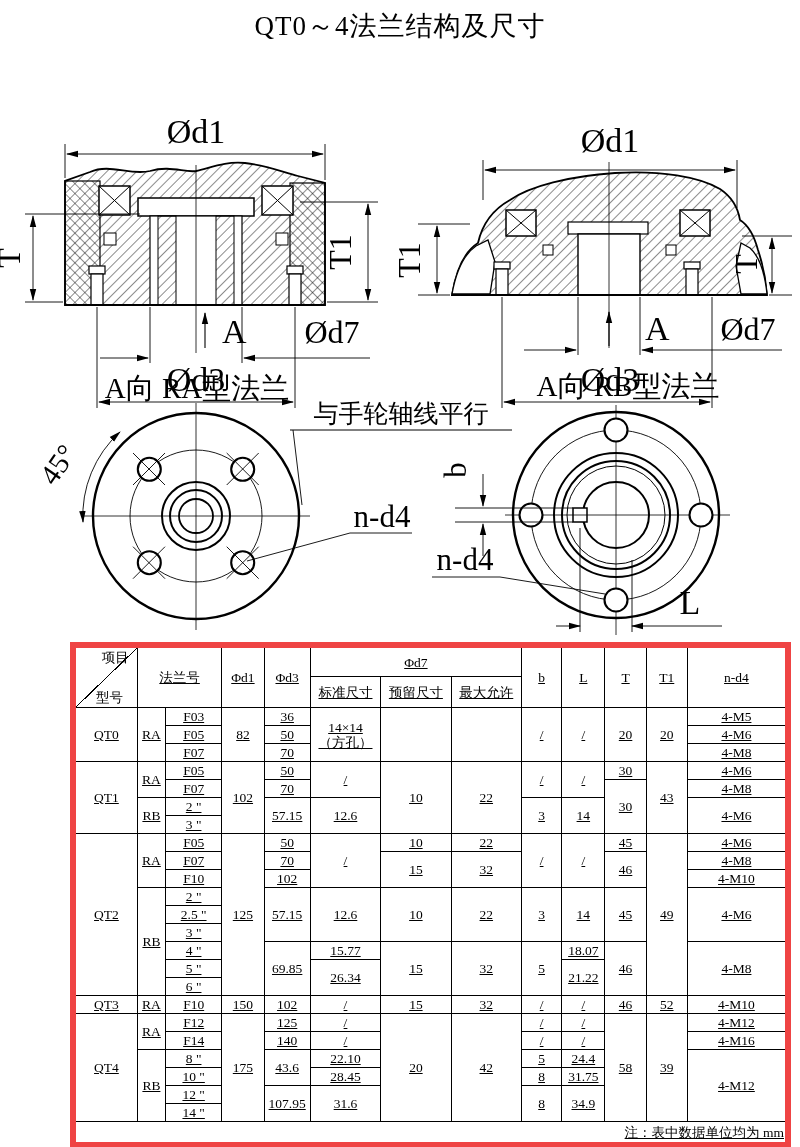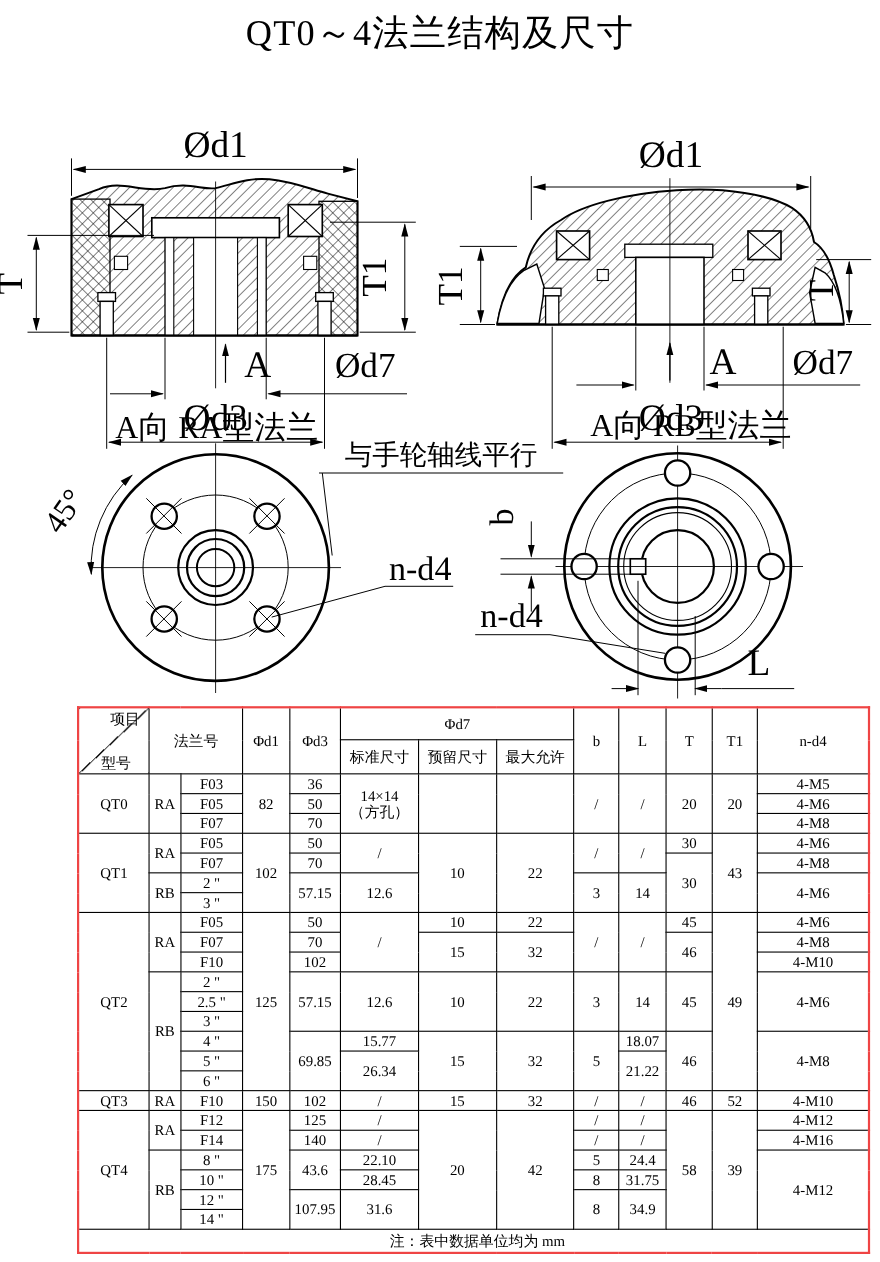--- a/index.html
+++ b/index.html
@@ -1,33 +1,33 @@
 <!DOCTYPE html>
 <html><head>
 <meta charset="utf-8">
 <style>
   html,body{margin:0;padding:0;background:#fff;}
   .page{position:relative;width:800px;height:1147px;background:#fff;overflow:hidden;
         font-family:"Liberation Serif","DejaVu Serif",serif;color:#000;}
   .title{position:absolute;top:8px;left:0;width:100%;text-align:center;
-         font-size:33px;font-weight:400;letter-spacing:1px;margin:0;}
+         font-size:27px;font-weight:400;letter-spacing:1px;margin:0;}
   svg text{font-family:"Liberation Serif","DejaVu Serif",serif;fill:#000;}
   .drawings{position:absolute;top:50px;left:0;}
   table.flange{position:absolute;top:642px;left:70px;border-collapse:collapse;
-               table-layout:fixed;width:721px;border:2px solid #ef4444;}
+               table-layout:fixed;width:721px;border:6px solid #ef4444;text-decoration:underline;}
   table.flange th,table.flange td{border:1px solid #000;text-align:center;
       font-size:13.5px;font-weight:400;padding:0 1px;height:17px;line-height:15px;
       white-space:pre-line;overflow:hidden;}
   table.flange thead tr:first-child th{height:28px;}
   table.flange thead tr:last-child th{height:30px;}
   td.diag,th.diag{position:relative;padding:0;
       background-image:linear-gradient(to bottom right,transparent 49.4%,#000 49.4%,#000 50.6%,transparent 50.6%);}
   .diag .item{position:absolute;top:2px;right:8px;}
   .diag .model{position:absolute;bottom:2px;left:20px;}
-  tr.note-row td{text-align:center;padding-left:8px;height:20px;}
+  tr.note-row td{text-align:right;padding-left:8px;height:20px;}
 </style>
 </head>
 <body>
 
 <div class="page">
   <h1 class="title">QT0～4法兰结构及尺寸</h1>
 
   <svg class="drawings" width="800" height="590" viewBox="0 0 800 590">
     <defs>
       <pattern id="h1" patternUnits="userSpaceOnUse" width="7" height="7" patternTransform="rotate(45)">

